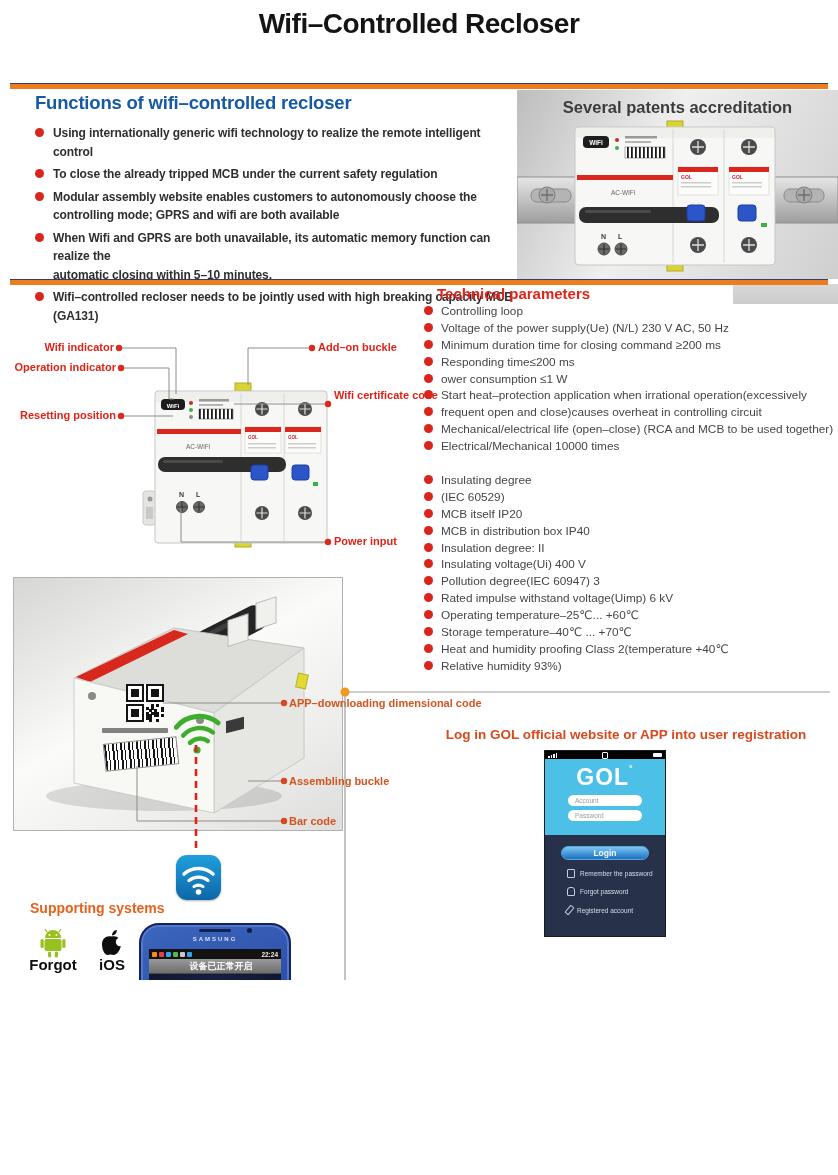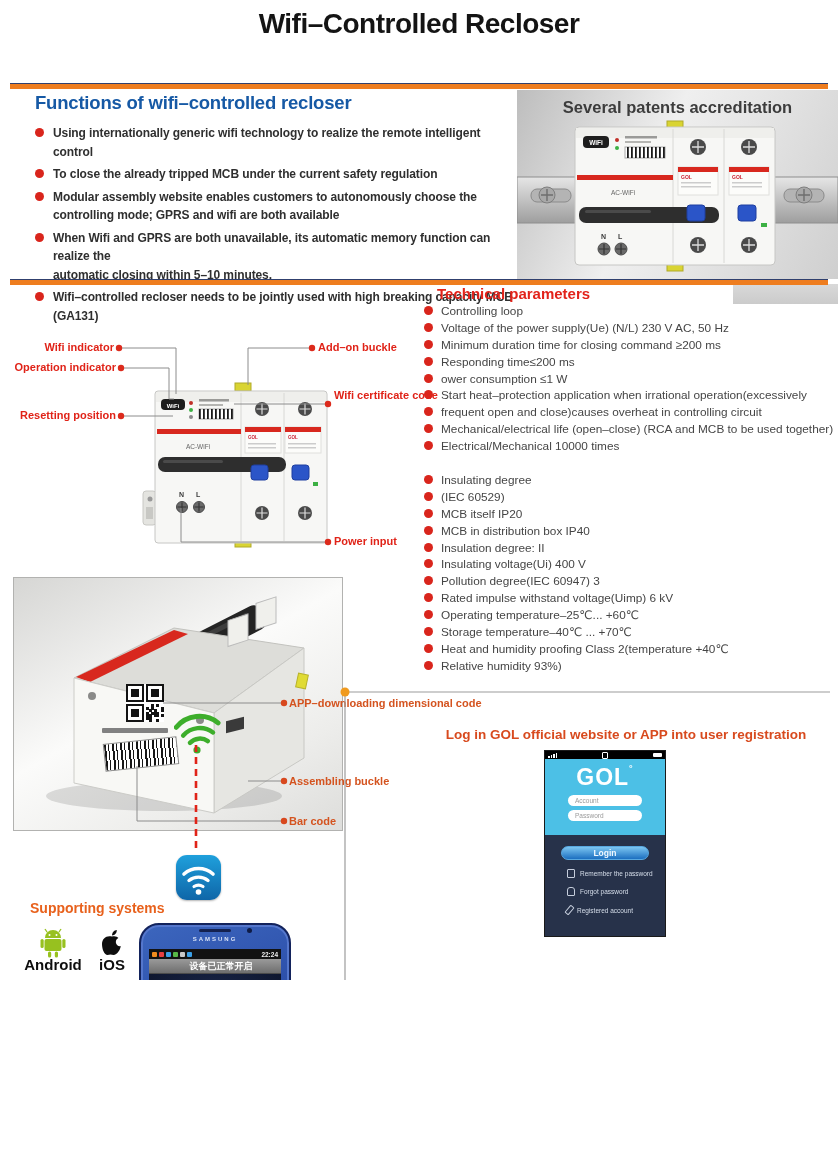--- a/index.html
+++ b/index.html
@@ -451,21 +451,21 @@
         <line x1="19" y1="4" x2="21" y2="1" stroke="#97C11F" stroke-width="1.3"></line>
       <rect x="4.5" y="11" width="17" height="12" rx="2"></rect>
       <rect x="0.5" y="11" width="3.2" height="9" rx="1.6"></rect>
         <rect x="22.3" y="11" width="3.2" height="9" rx="1.6"></rect>
       <rect x="8" y="23.5" width="3.2" height="6" rx="1.6"></rect>
         <rect x="14.8" y="23.5" width="3.2" height="6" rx="1.6"></rect>
     </g>
     <circle cx="9.5" cy="7" r="1" fill="#fff"></circle>
       <circle cx="16.5" cy="7" r="1" fill="#fff"></circle>
   </svg>
-  <div class="oslabel abs" style="left:18px;width:70px;top:956px">Android</div>
+  <div class="oslabel abs" style="left:18px;width:70px;top:956px">Forgot</div>
   <svg class="abs" style="left:100px;top:927px" width="24" height="30" viewBox="0 0 24 30">
     <path d="M12,9.5 C16.5,8 21,11.5 21,17 C21,22.5 17,28 13.5,28 C12.5,28 11.5,27.4 10.5,27.4 C9.5,27.4 8.5,28 7.5,28 C4.5,28 2,22.5 2,17 C2,11.5 6.5,8 12,9.5 Z" fill="#0E0E0E"></path>
     <circle cx="20" cy="15" r="4.2" fill="#fff"></circle>
     <path d="M12,8.5 C12,5.5 14,3.2 16.8,3 C17,6 14.8,8.3 12,8.5 Z" fill="#0E0E0E"></path>
   </svg>
   <div class="oslabel abs" style="left:86px;width:52px;top:956px">iOS</div>
 
   <div id="phone" class="abs">
     <div id="phspeaker" class="abs"></div>
     <div id="phcam" class="abs"></div>

